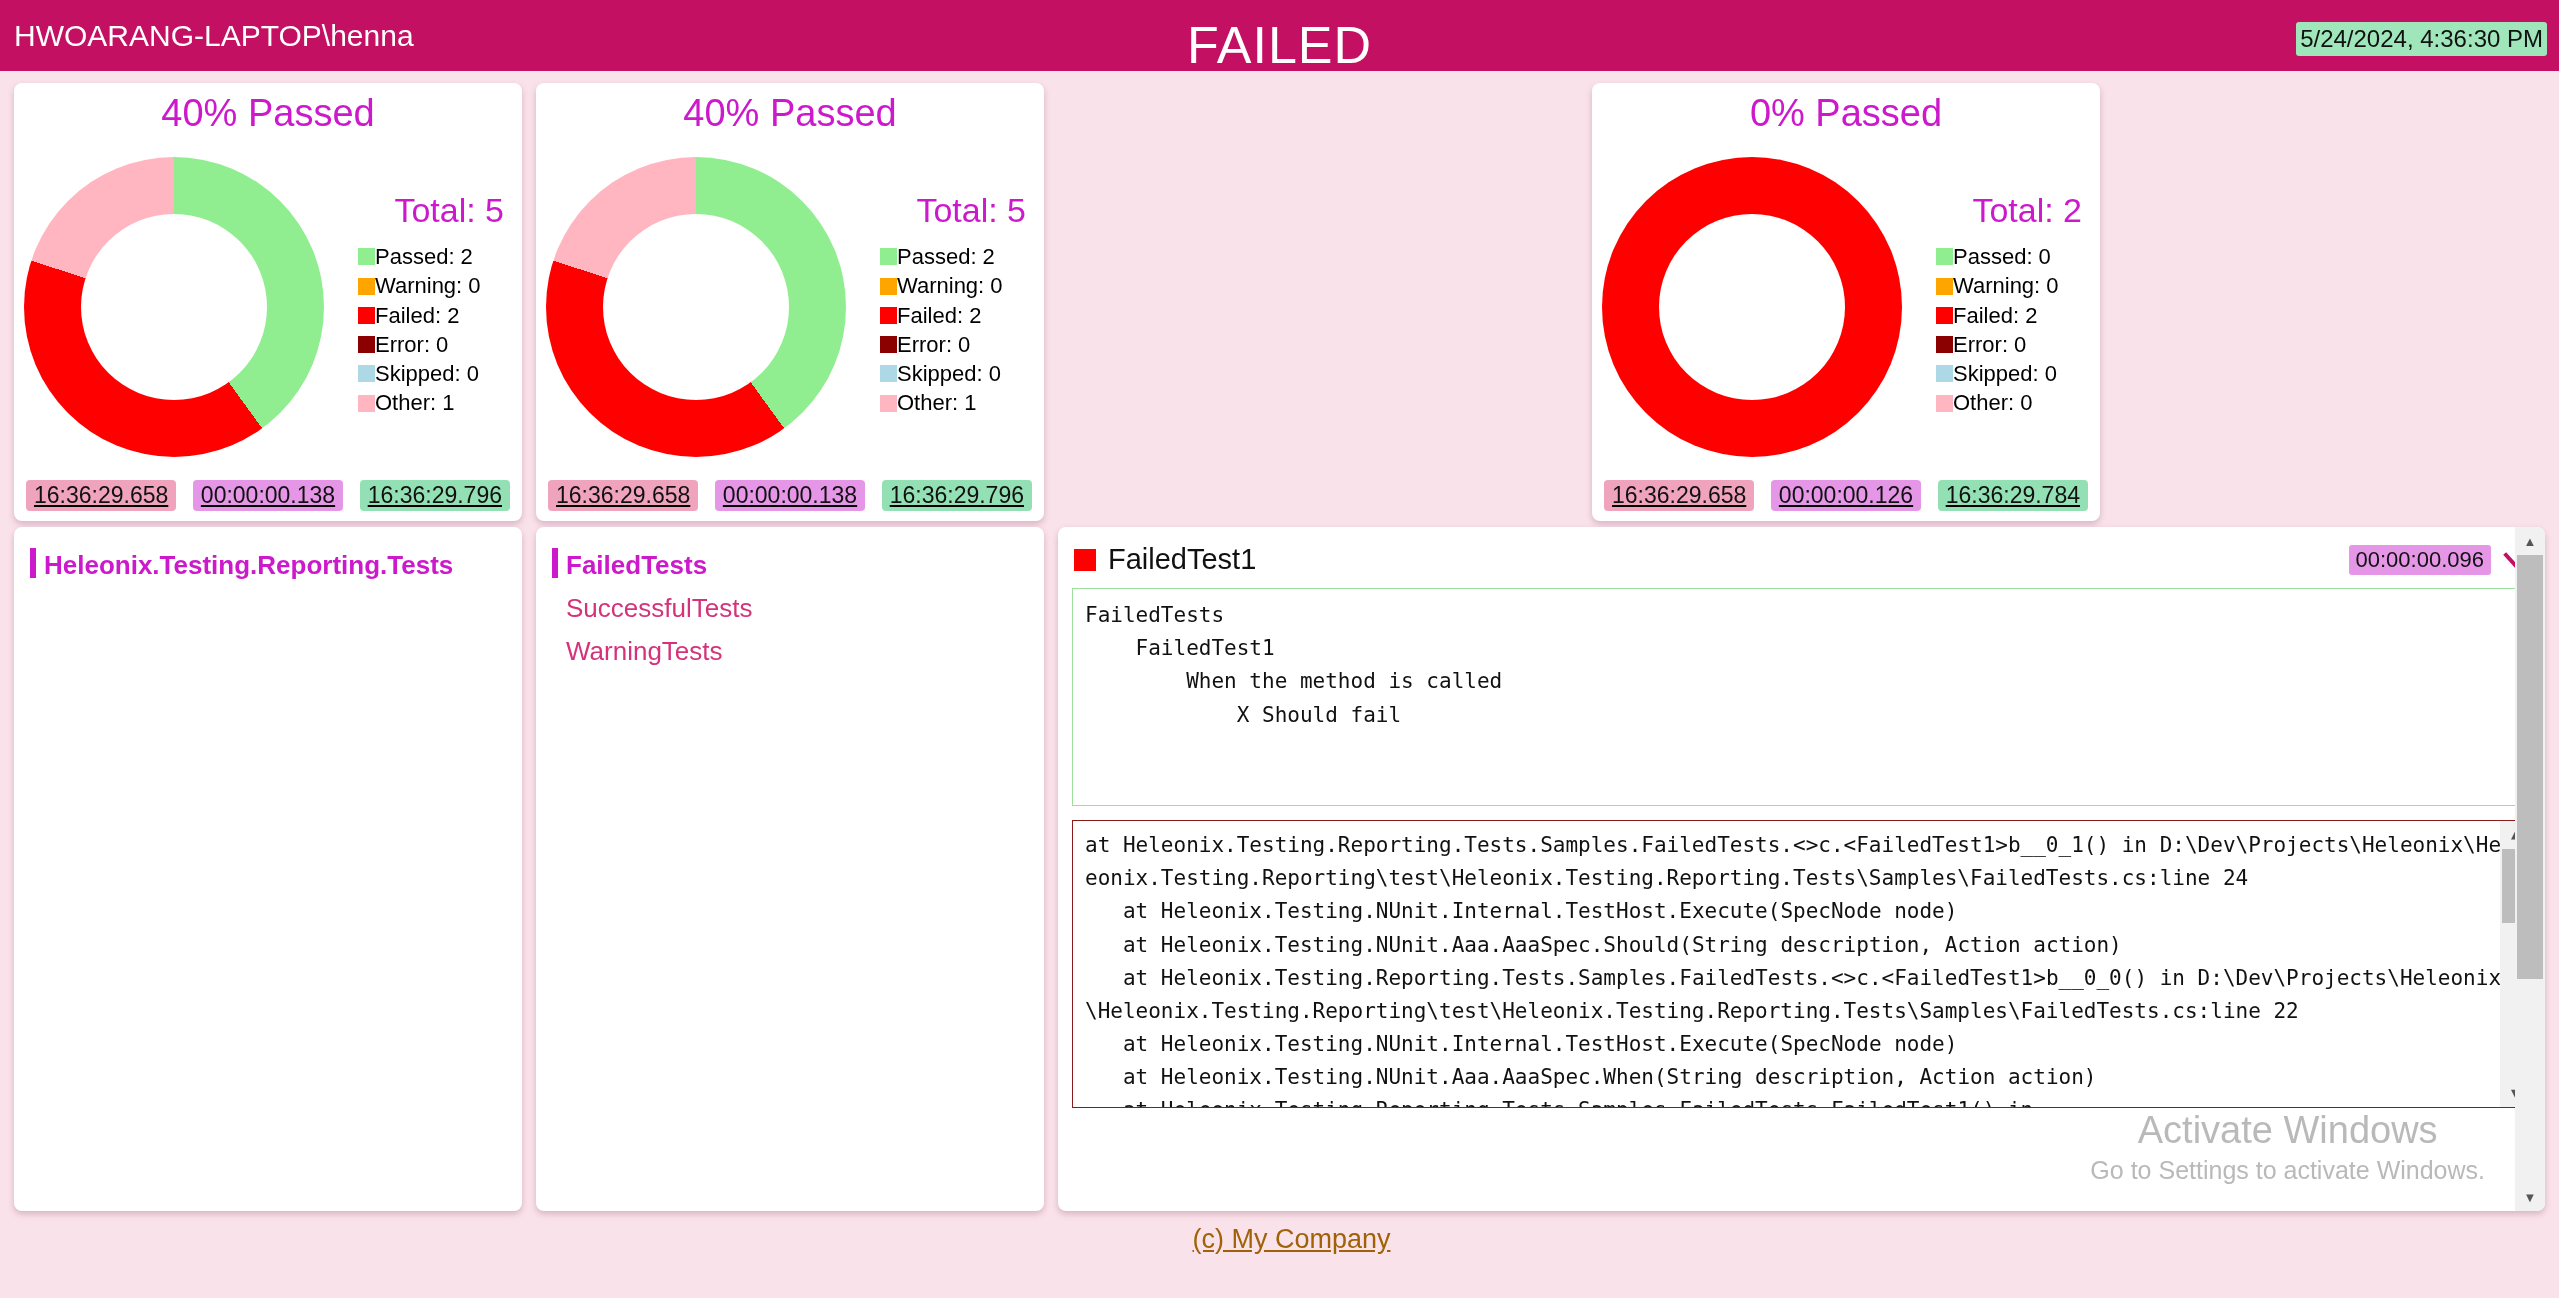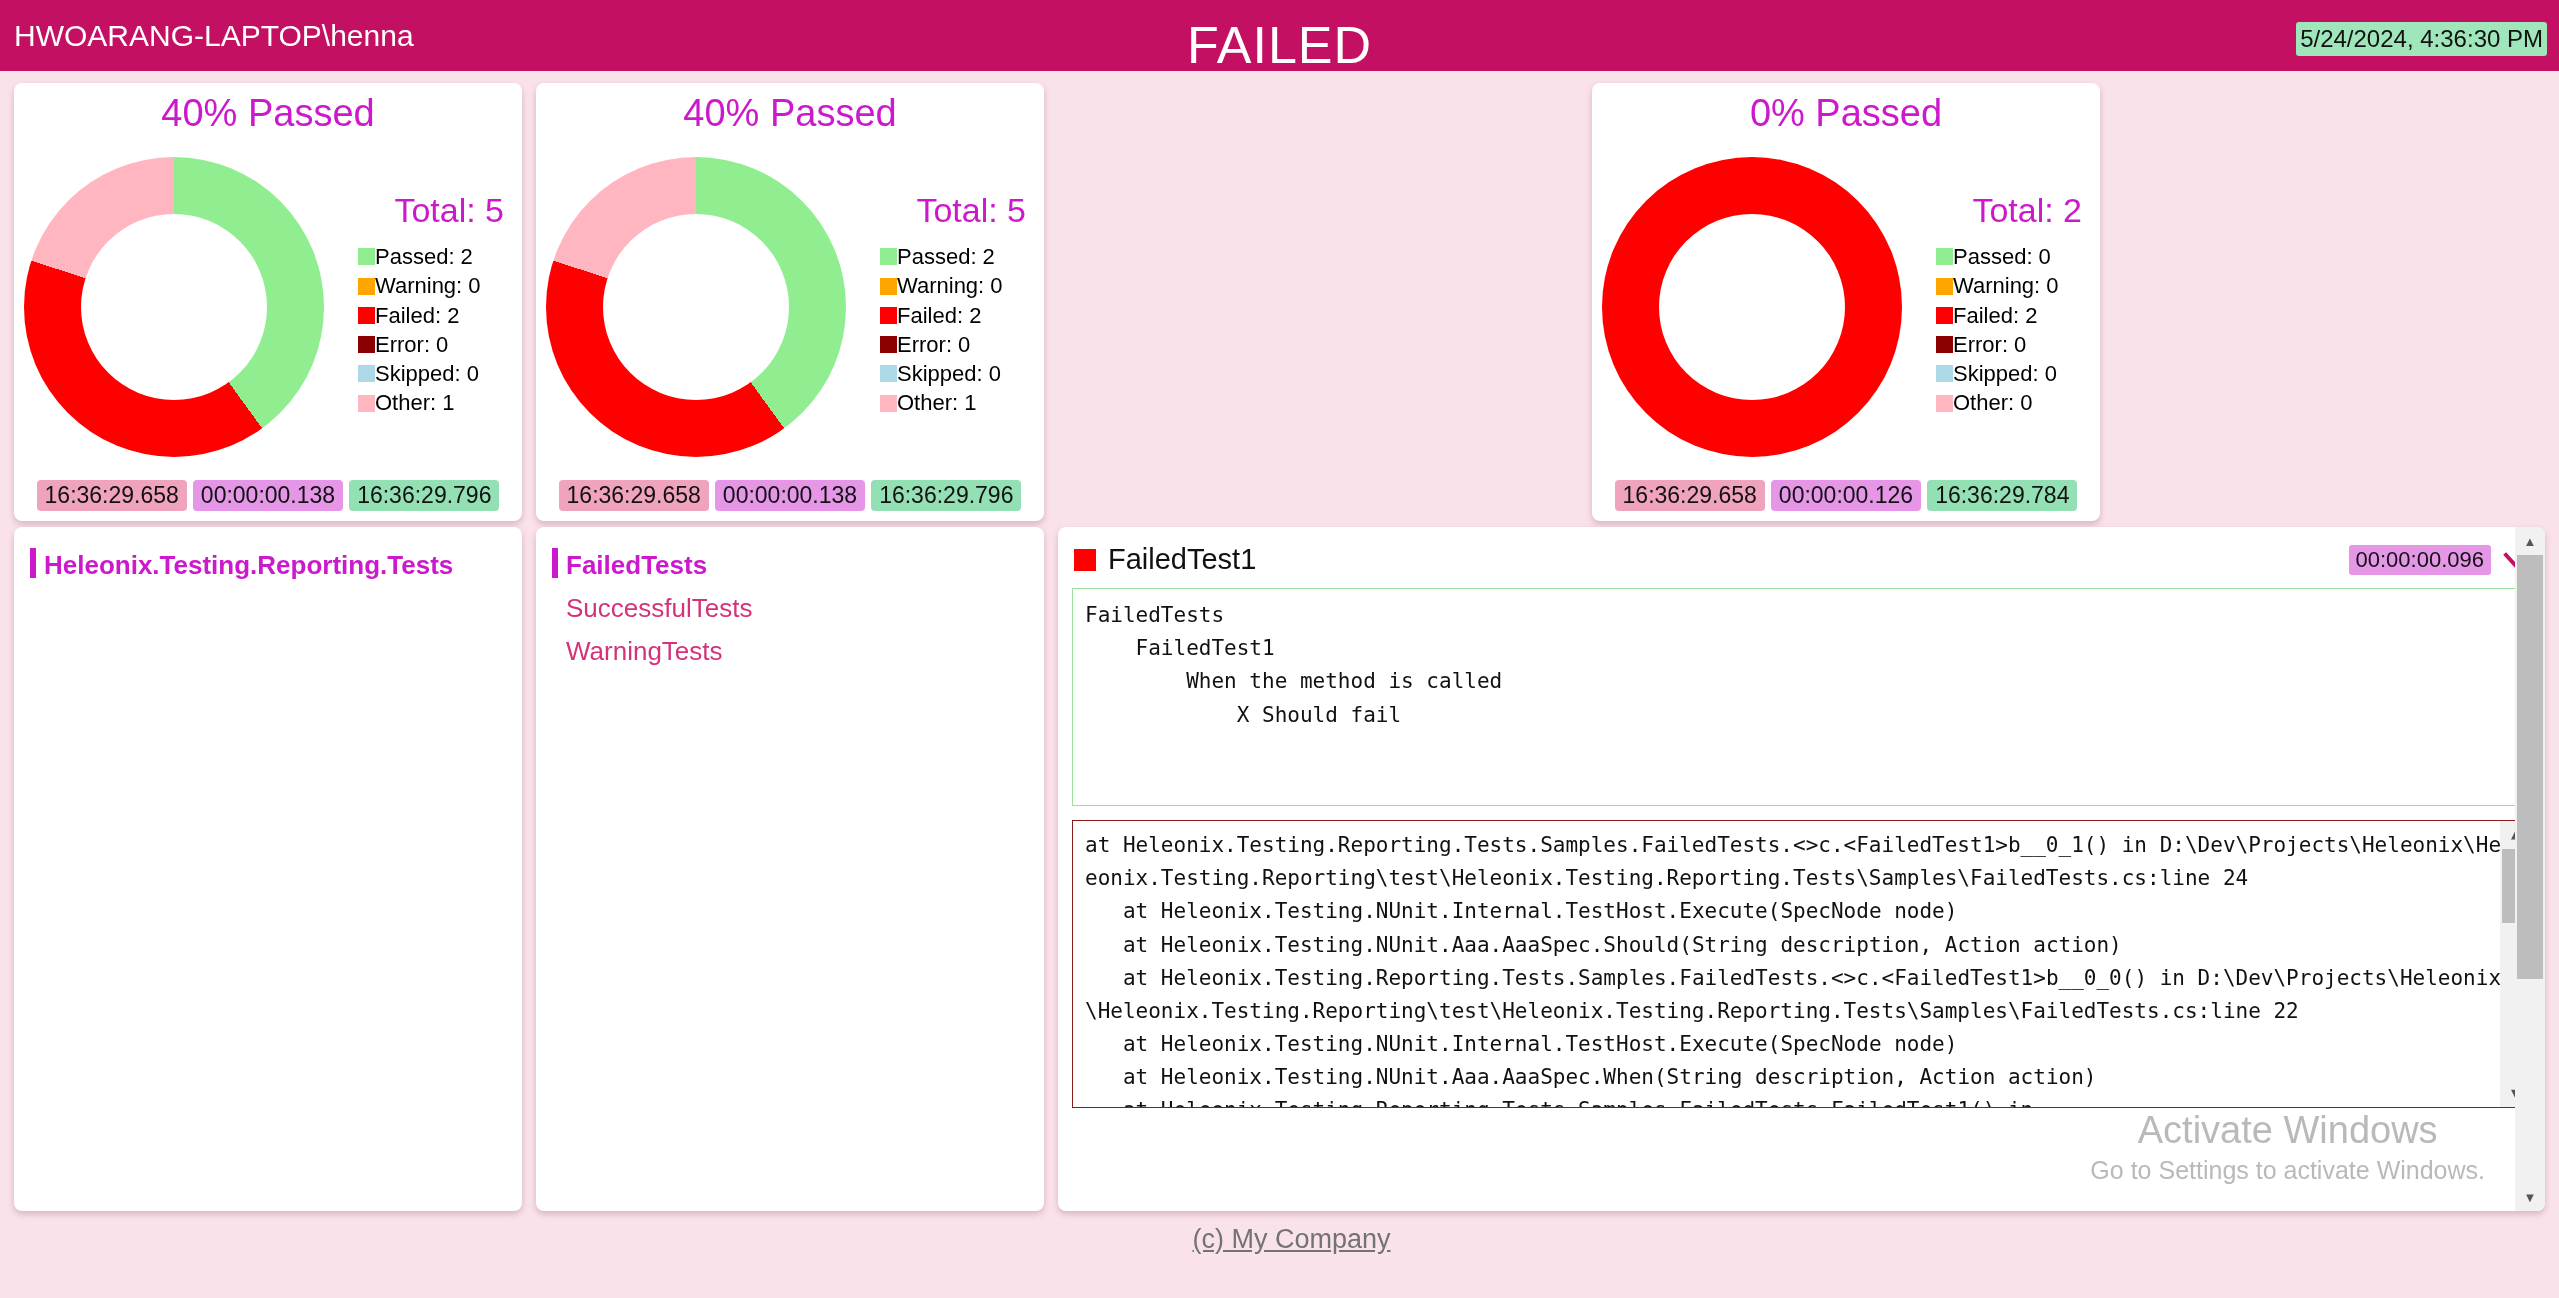--- a/index.html
+++ b/index.html
@@ -127,23 +127,24 @@
     color: #000;
     line-height: 1.33;
   }
   .legend-swatch {
     width: 17px; height: 17px;
     flex: 0 0 auto;
     display: inline-block;
   }
   .chart-footer {
     display: flex;
-    justify-content: center;
+    justify-content: space-between;
     gap: 6px;
     padding: 0 2px 0 2px;
+    text-decoration: underline;
   }
   .badge {
     font-size: 23px;
     padding: 2px 8px;
     border-radius: 4px;
     color: #111;
     white-space: nowrap;
   }
   .badge-start { background: #f0a3bd; }
   .badge-dur   { background: #e596e6; }
@@ -285,21 +286,21 @@
 
   
   #footer {
     height: 56px;
     display: flex;
     align-items: center;
     justify-content: center;
     background: #fae2ea;
   }
   #footer-link {
-    color: #737373;
+    color: #a16207;
     font-size: 27px;
     text-decoration: underline;
     cursor: pointer;
     margin-left: 24px;
   }
 </style>
 </head>
 <body>
 
 <div id="header">

